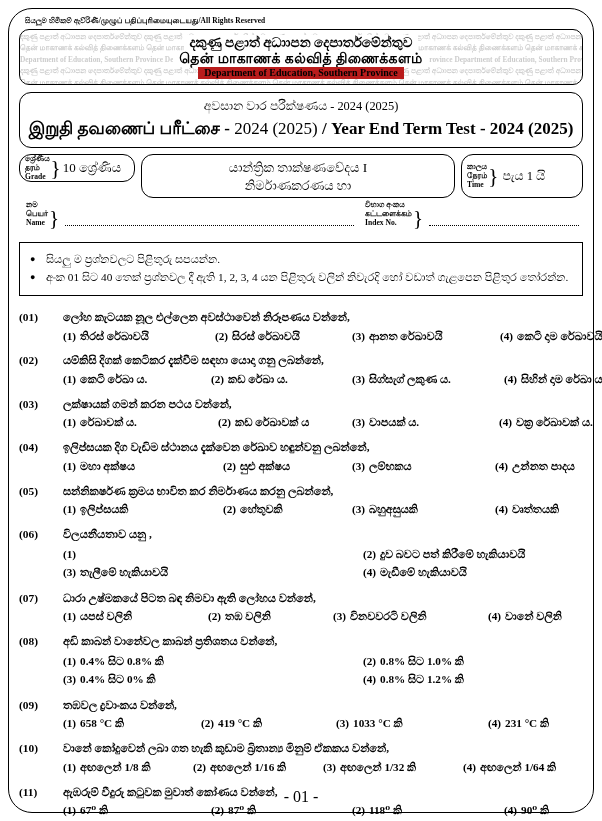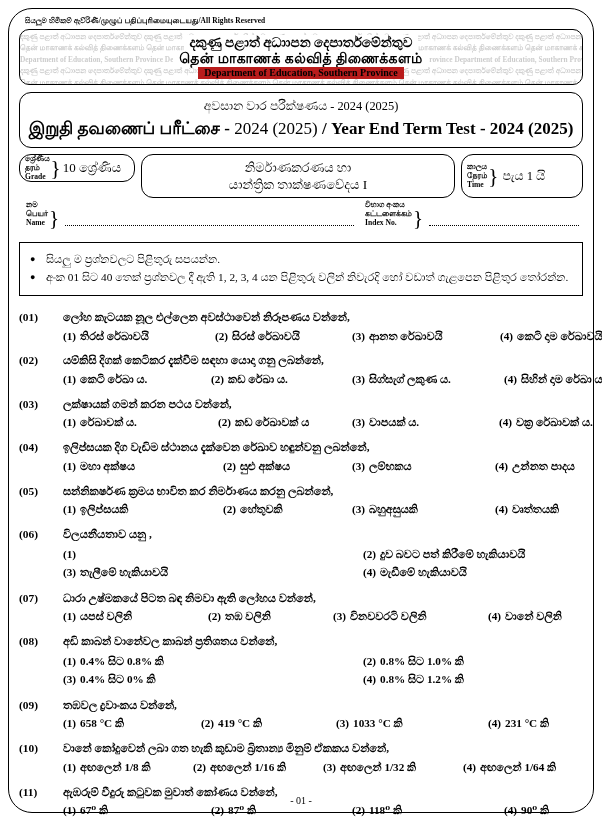--- a/index.html
+++ b/index.html
@@ -249,21 +249,21 @@
   .w-g .opt:nth-child(1) { width: 130px; }
   .w-g .opt:nth-child(2) { width: 130px; }
   .w-g .opt:nth-child(3) { width: 140px; }
 
   .footer {
     position: absolute;
     left: 0;
     right: 0;
     bottom: 6px;
     text-align: center;
-    font-size: 10px;
+    font-size: 16px;
     font-family: "Liberation Serif", serif;
   }
 </style>
 </head>
 <body>
 
 <div class="page">
 
   <div class="copyright">
     <span>සියලුම හිමිකම් ඇව්රිණි</span><span>/</span><span>முழுப் பதிப்புரிமையுடையது</span><span>/</span><span class="eng">All Rights Reserved</span>
@@ -300,25 +300,25 @@
         <div>ශ්‍රේණිය</div>
         <div>தரம்</div>
         <div>Grade</div>
       </div>
       <div class="brace">}</div>
       <div class="val">10 ශ්‍රේණිය</div>
     </div>
 
     <div class="pill pill-subject">
       <div>
-        <div>නිර්මාණකරණය හා</div>
         <div>
           <span>යාන්ත්‍රික තාක්ෂණවේදය</span>
           <span class="rn">I</span>
         </div>
+        <div>නිර්මාණකරණය හා</div>
       </div>
     </div>
 
     <div class="pill pill-time">
       <div class="trilabel">
         <div>කාලය</div>
         <div>நேரம்</div>
         <div>Time</div>
       </div>
       <div class="brace">}</div>

